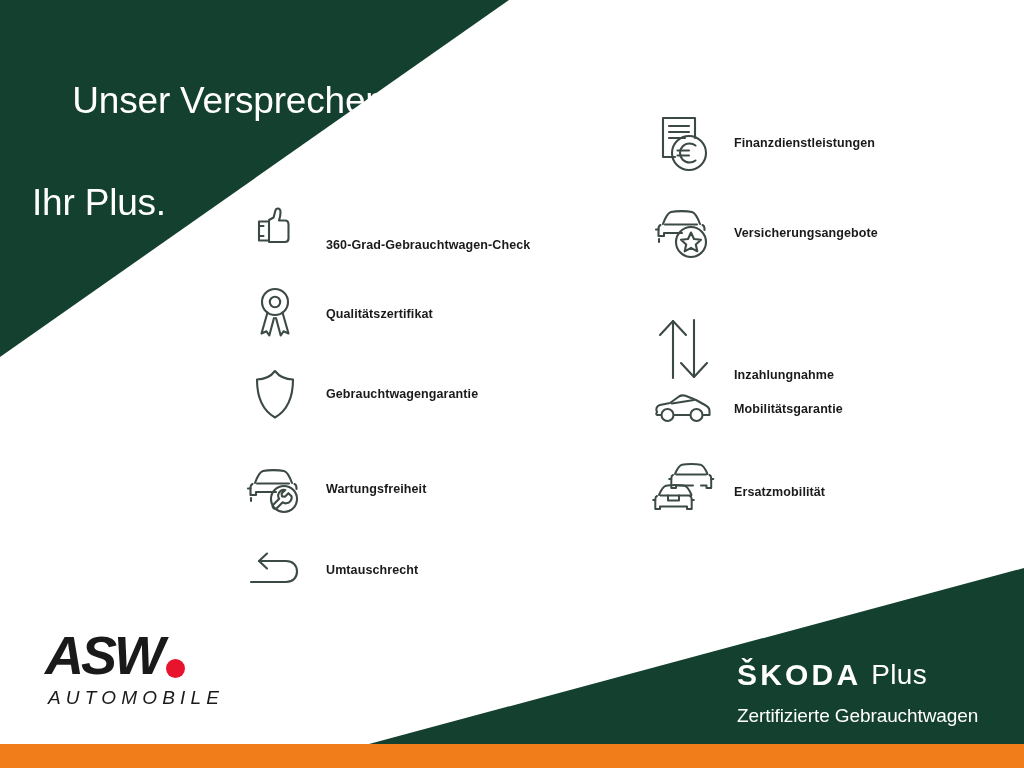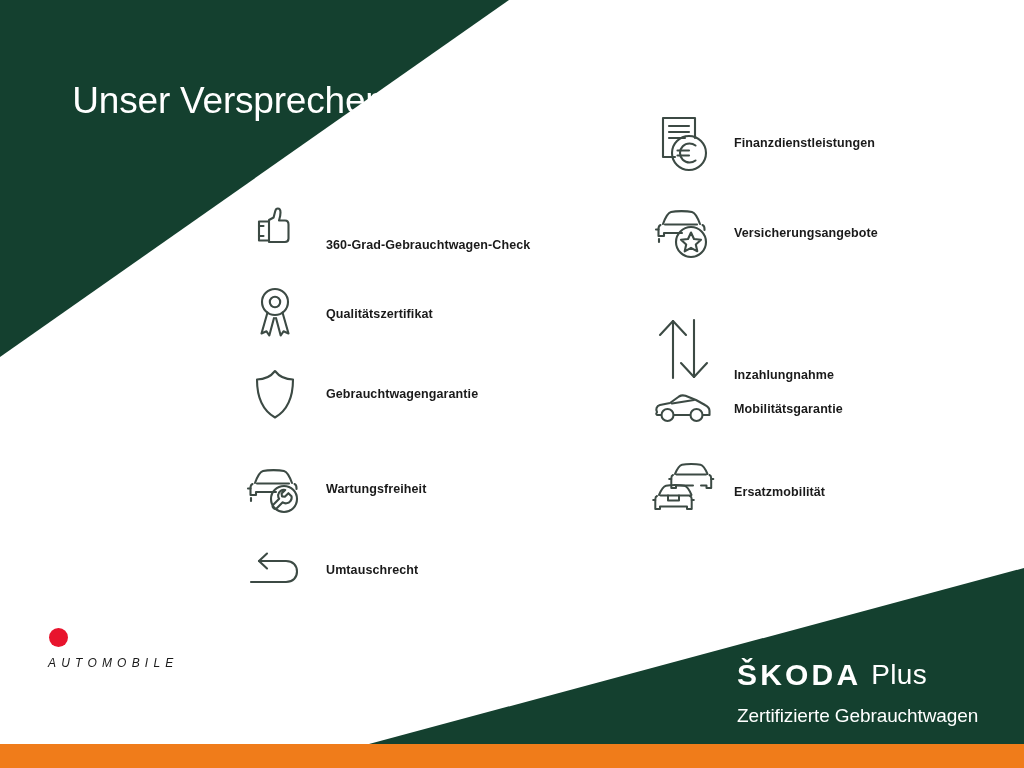--- a/index.html
+++ b/index.html
@@ -20,21 +20,21 @@
   .headline {
     position:absolute;
     left:32px; top:24px;
     color:#ffffff;
     font-size:37px;
     line-height:1.38;
     font-weight:400;
     letter-spacing:-0.2px;
     white-space:pre;
   }
-  .headline .l2 { display:block;text-align:right; }
+  .headline .l2 { display:block; }
 
   
   .col { position:absolute; }
   .col-left  { left:232px; top:200px; width:360px; }
   .col-right { left:640px; top:112px; width:360px; }
 
   .feature {
     display:flex;
     align-items:center;
     position:absolute;
@@ -67,21 +67,21 @@
     color:#1a1a1a;
     line-height:1;
     font-family:"Liberation Sans", sans-serif;
   }
   .asw-row { display:flex; align-items:flex-end; }
   .asw-dot {
     width:19px; height:19px; border-radius:50%;
     background:#e8142d; margin-left:4px; margin-bottom:4px;
   }
   .asw-sub {
-    font-size:12px;
+    font-size:19px;
     font-style:italic;
     letter-spacing:5.2px;
     color:#1a1a1a;
     margin-top:5px;
     margin-left:3px;
     font-weight:400;
   }
 
   
   .skoda-logo { position:absolute; left:737px; top:660px; text-align:left; }
@@ -277,20 +277,21 @@
           <path d="M17 33.5 L17 38.5 L28 38.5 L28 33.5"></path>
         </svg>
       </span>
       <span class="flabel">Ersatzmobilität</span>
     </div>
 
   </div>
 
   <div class="asw-logo">
     <div class="asw-row">
+      <span class="asw-word">ASW</span>
       <span class="asw-dot"></span>
     </div>
     <div class="asw-sub">AUTOMOBILE</div>
   </div>
 
   <div class="skoda-logo">
     <div class="skoda-row">
       <span class="skoda-word">ŠKODA</span>
       <span class="skoda-plus">Plus</span>
     </div>

